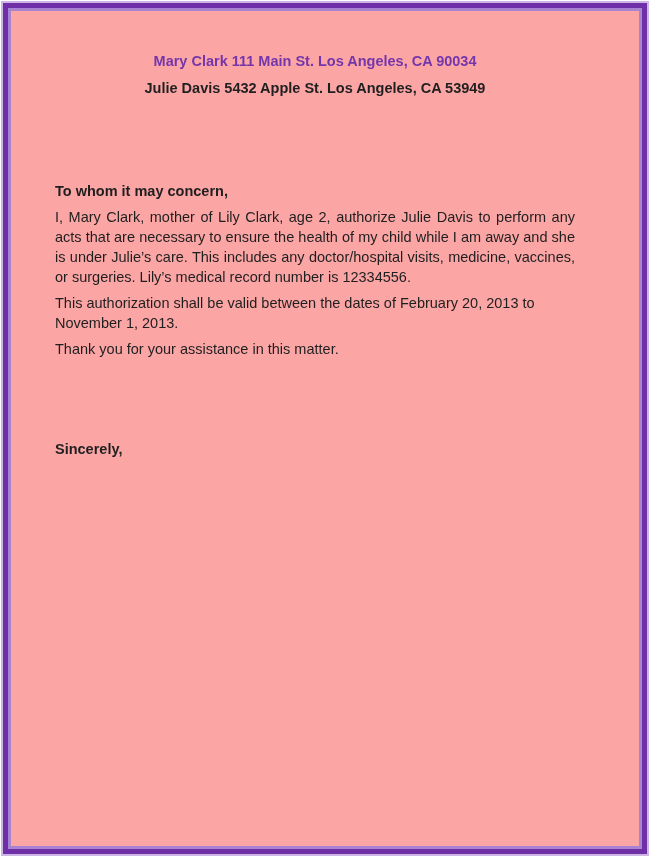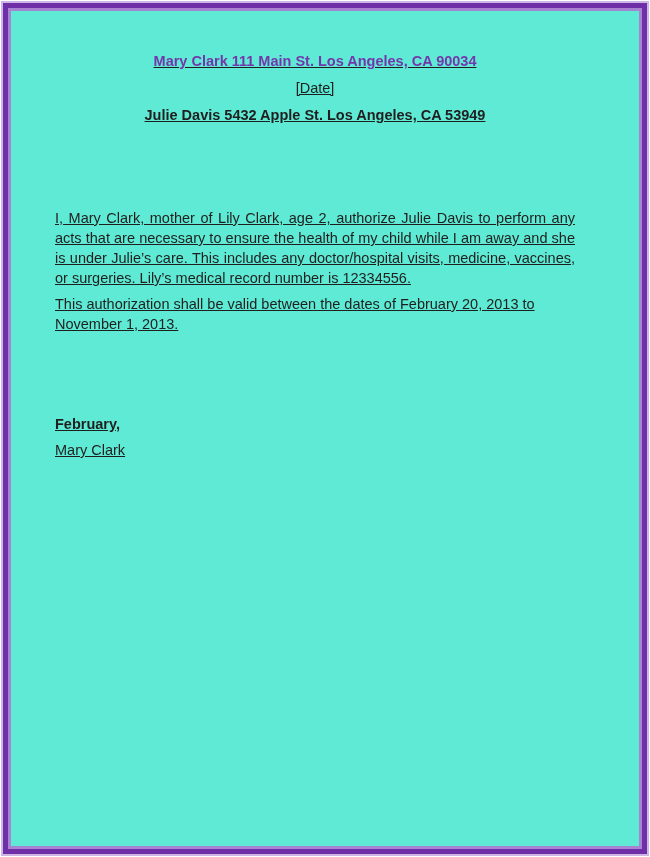--- a/index.html
+++ b/index.html
@@ -30,22 +30,21 @@
     border: 5px solid var(--border-mid);
   }
   .page-frame-inner {
     width: 100%; height: 100%;
     border: 3px solid var(--border-inner);
     background: #ffffff;
   }
   .page-content {
     width: 100%; height: 100%;
     padding: 40px 64px 0 44px;
-    background: #5eead4;
-    text-decoration: underline;
+    background: #fca5a5;
   }
   p {
     margin: 0 0 6px 0;
     font-size: 14.5px;
     line-height: 20px;
   }
   .letter-header { text-align: center; }
   .letter-header p { margin-bottom: 7px; }
   .sender-line {
     font-weight: bold;
@@ -62,34 +61,34 @@
 </head>
 <body>
 
 <div class="page-frame-outer">
   <div class="page-frame-mid">
     <div class="page-frame-inner">
       <div class="page-content">
 
         <div class="letter-header">
           <p class="sender-line">Mary Clark 111 Main St. Los Angeles, CA 90034</p>
-          <p class="date-line">[Date]</p>
           <p class="recipient-line">Julie Davis 5432 Apple St. Los Angeles, CA 53949</p>
         </div>
 
         <div class="spacer-a"></div>
 
+        <p class="salutation">To whom it may concern,</p>
 
         <p class="body-par justified">I, Mary Clark, mother of Lily Clark, age 2, authorize Julie Davis to perform any acts that are necessary to ensure the health of my child while I am away and she is under Julie’s care. This includes any doctor/hospital visits, medicine, vaccines, or surgeries. Lily’s medical record number is 12334556.</p>
 
         <p class="body-par">This authorization shall be valid between the dates of February 20, 2013 to November 1, 2013.</p>
 
+        <p class="body-par">Thank you for your assistance in this matter.</p>
 
         <div class="spacer-b"></div>
 
-        <p class="closing">February,</p>
+        <p class="closing">Sincerely,</p>
 
-        <p class="signature">Mary Clark</p>
 
       </div>
     </div>
   </div>
 </div>
 
 </body></html>

